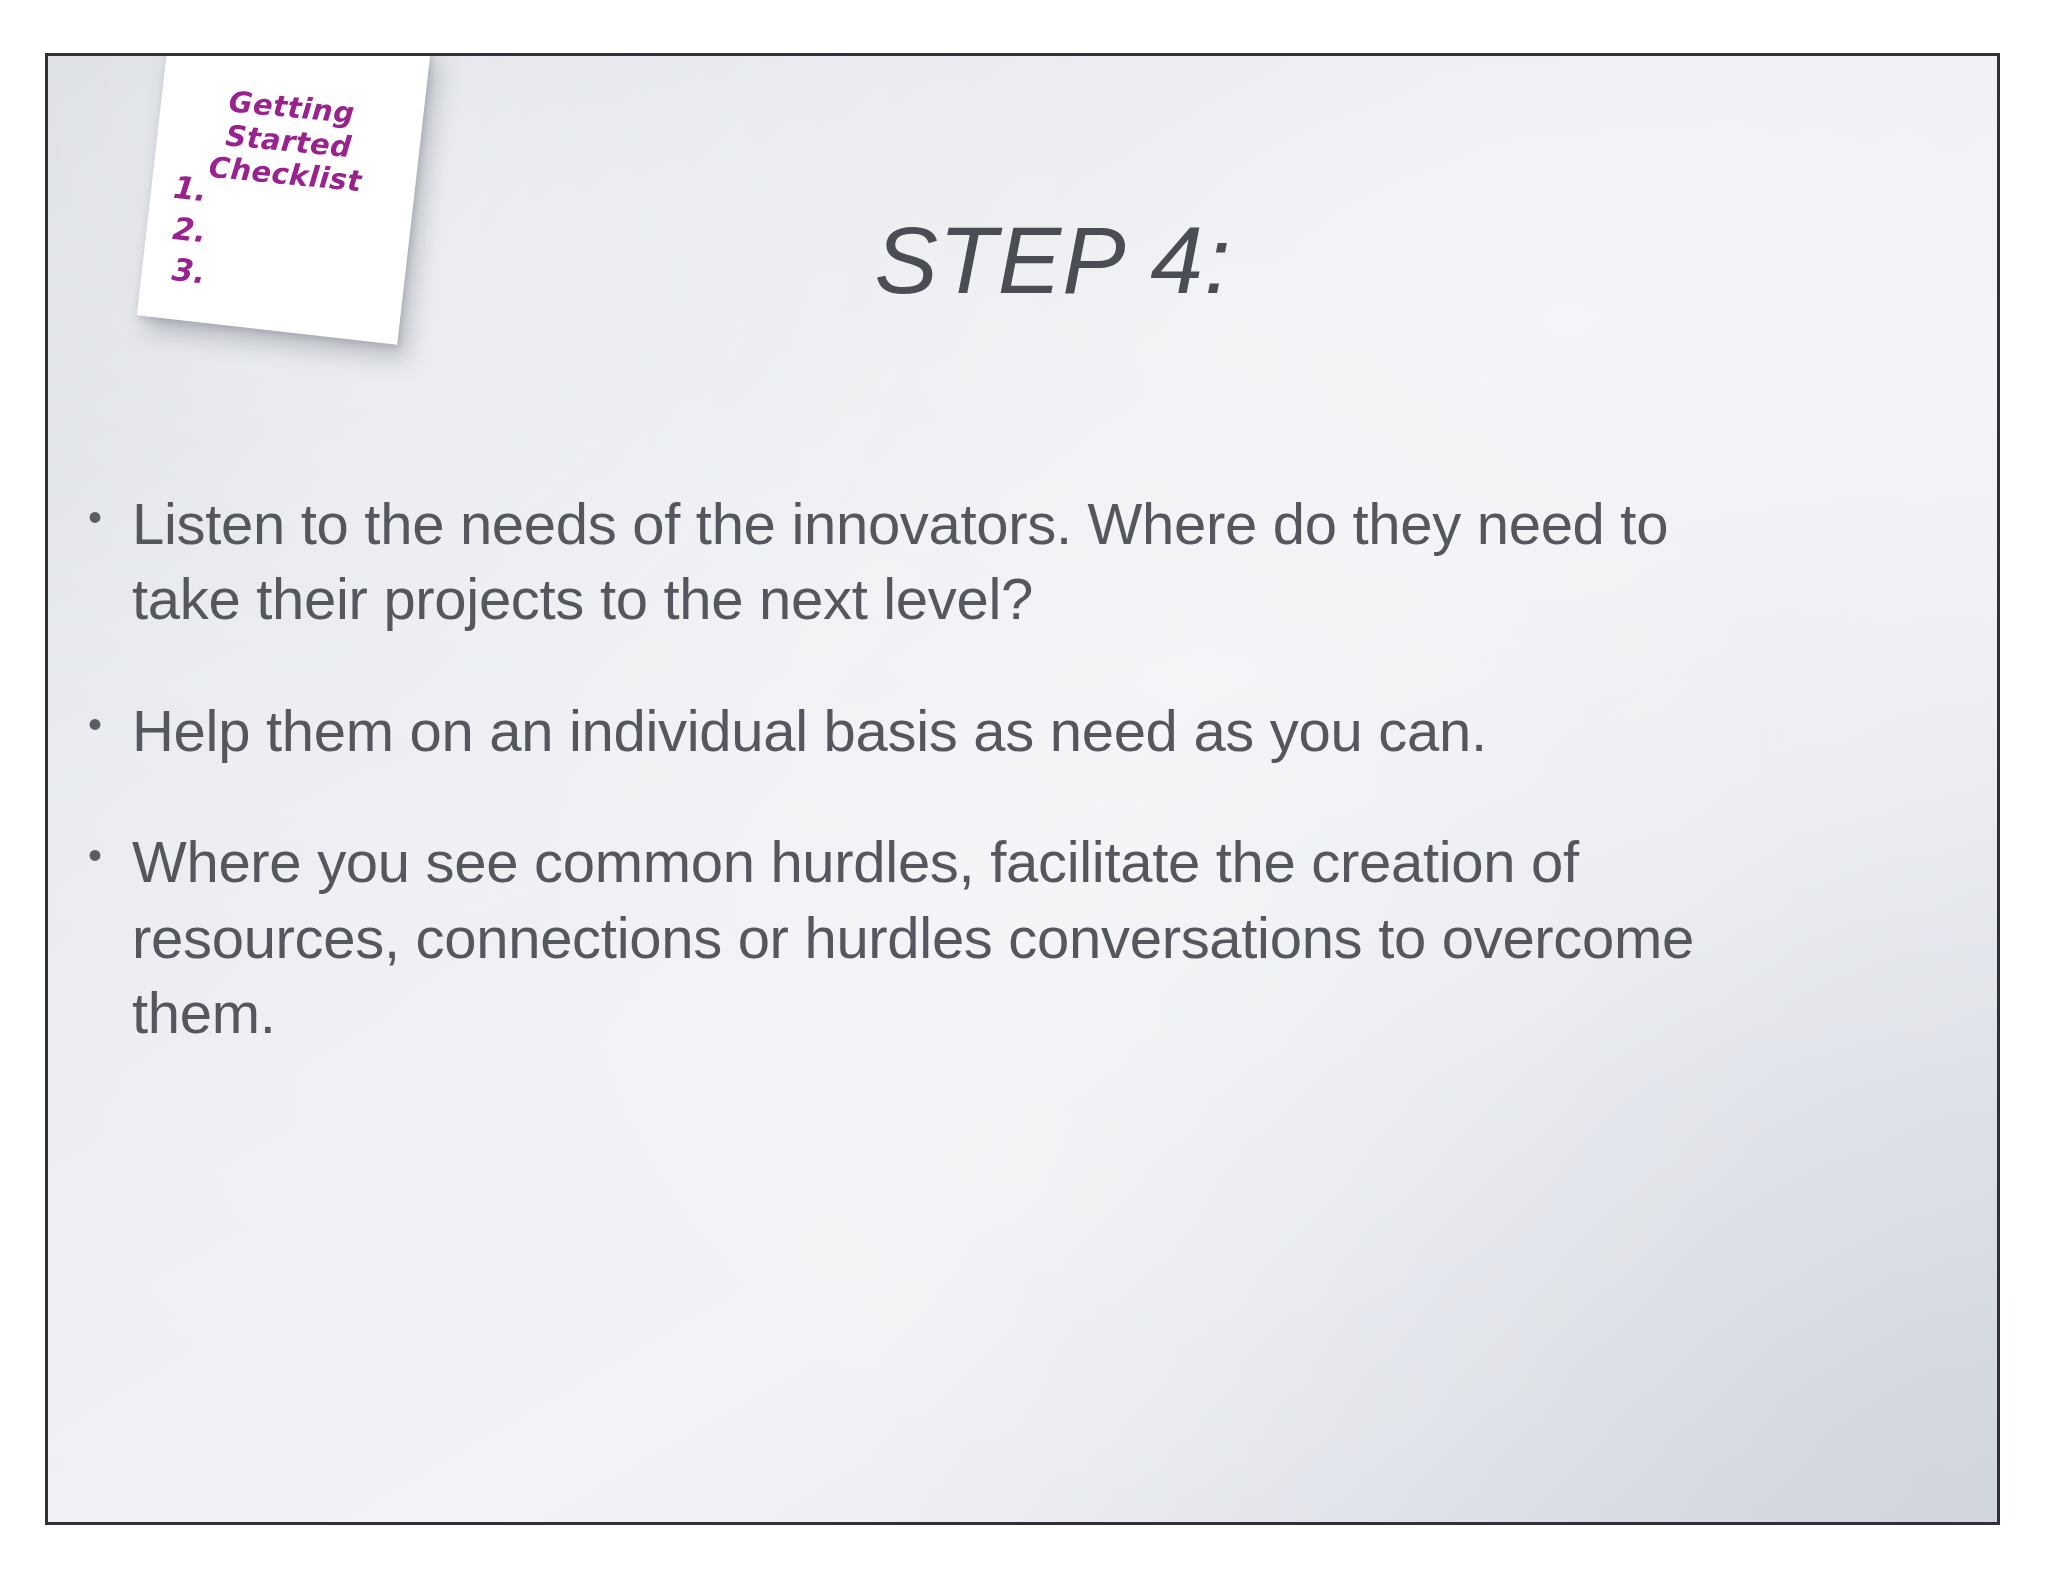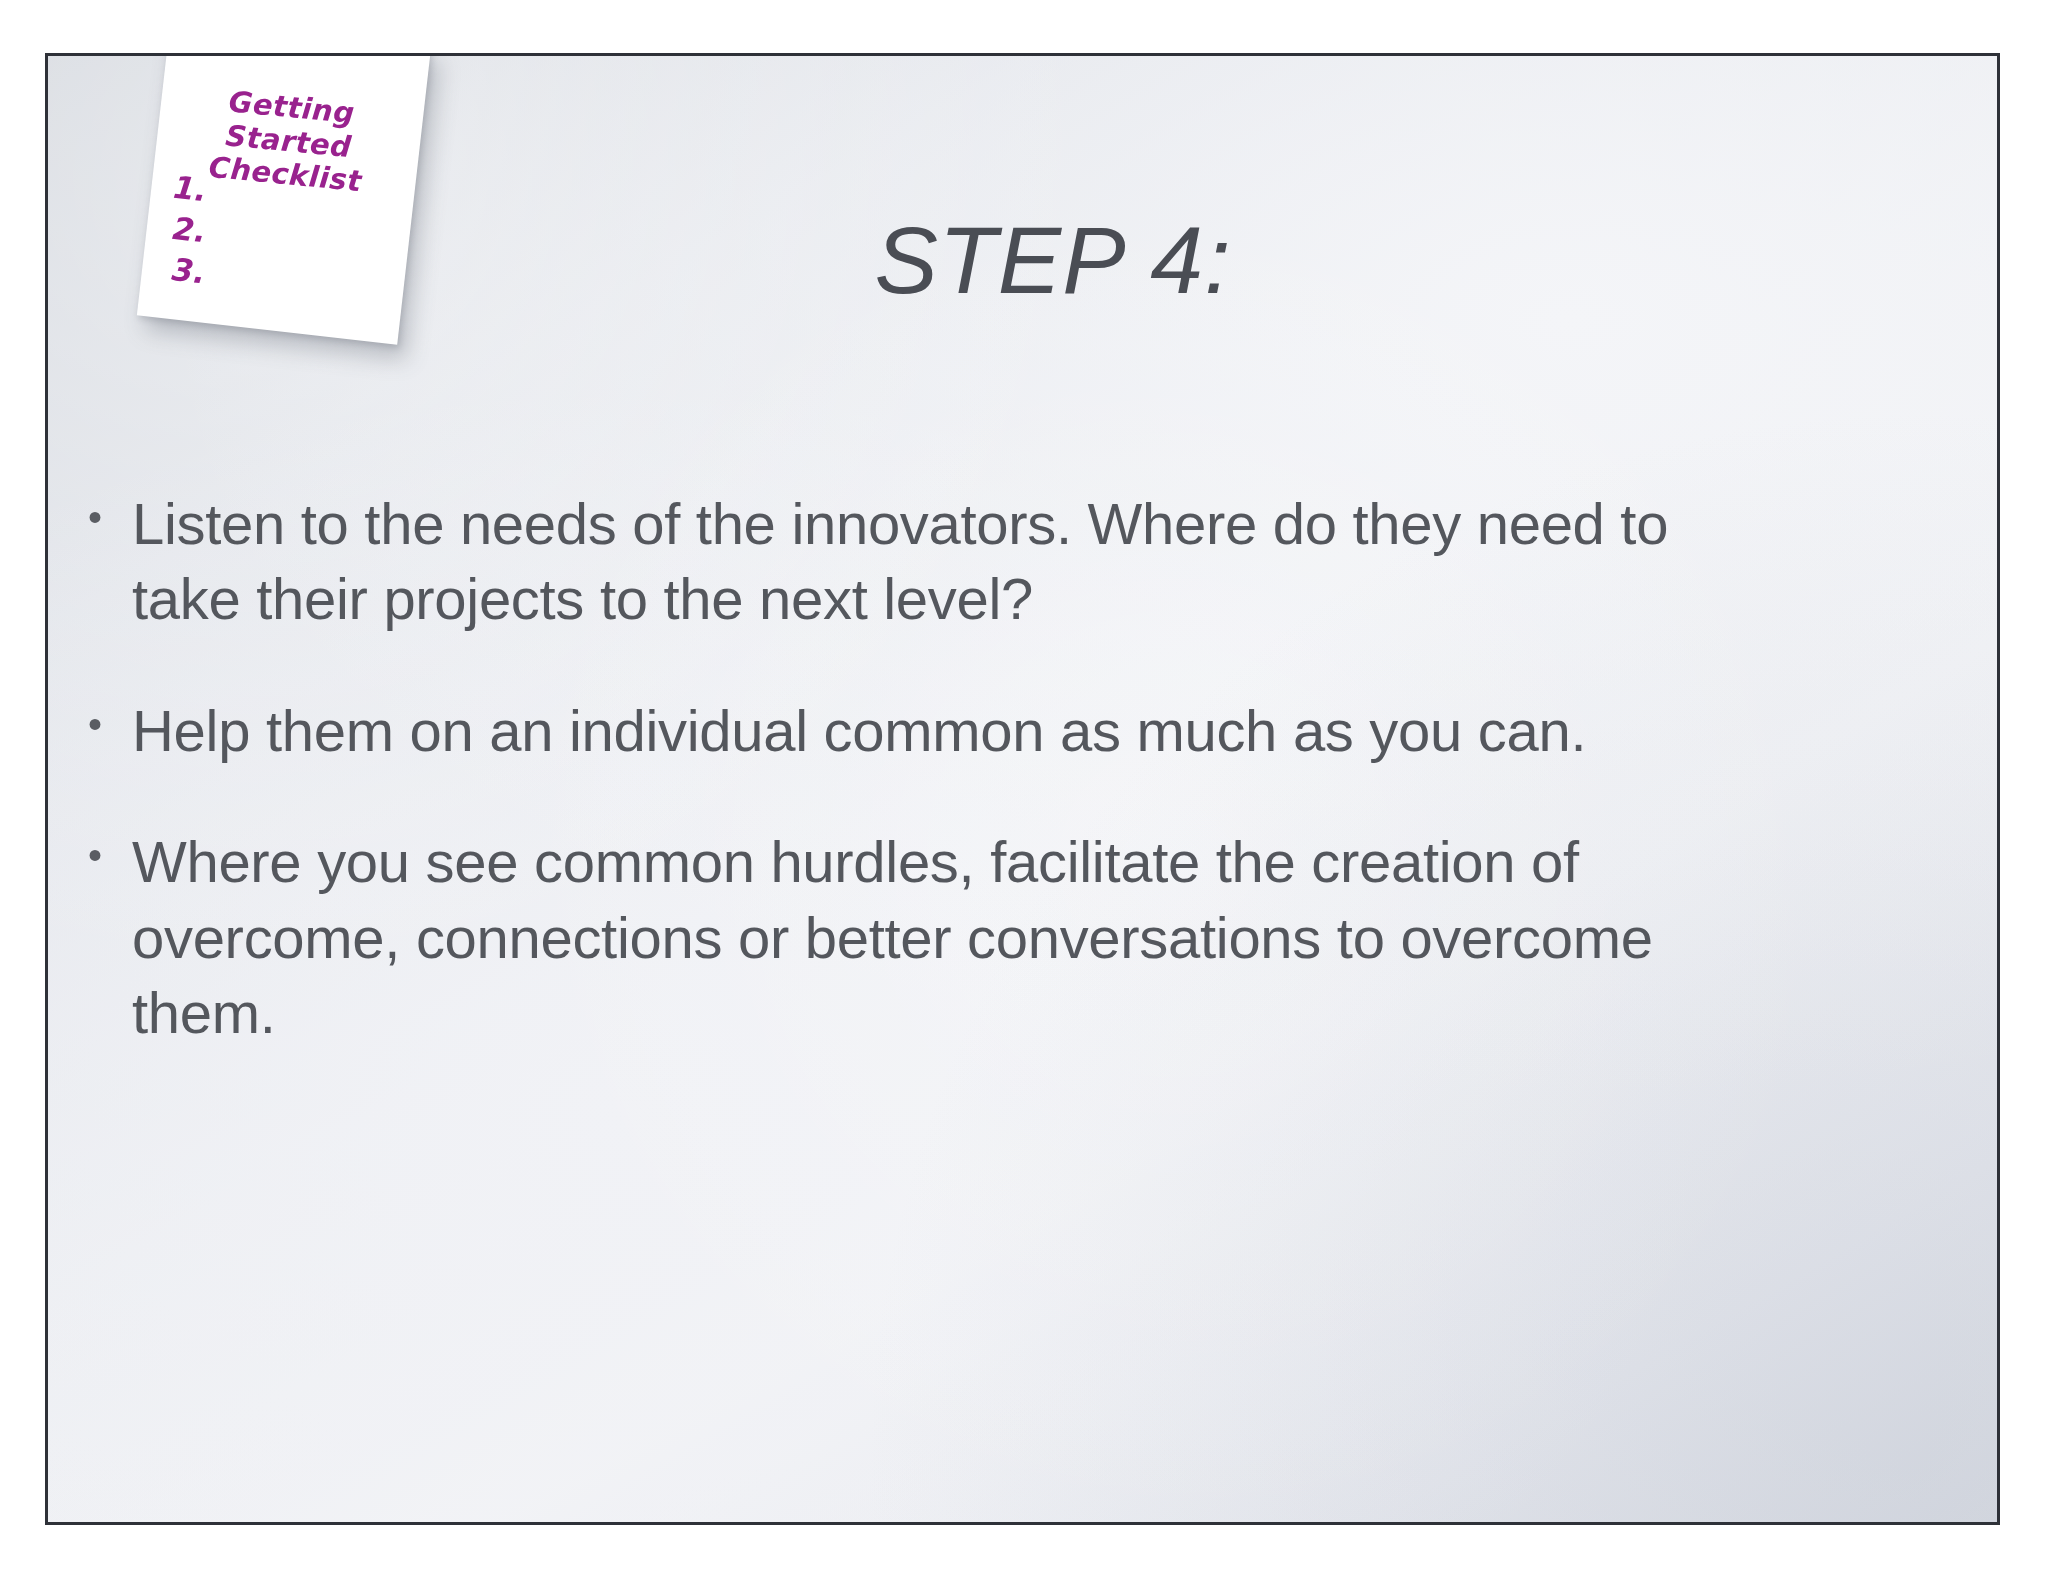--- a/index.html
+++ b/index.html
@@ -173,24 +173,24 @@
 
     <div class="body">
 
       <div class="bullet">
         <span class="bullet-dot">•</span>
         <span class="bullet-text">Listen to the needs of the innovators. Where do they need to take their projects to the next level?</span>
       </div>
 
       <div class="bullet">
         <span class="bullet-dot">•</span>
-        <span class="bullet-text">Help them on an individual common as much as you can.</span>
+        <span class="bullet-text">Help them on an individual basis as need as you can.</span>
       </div>
 
       <div class="bullet">
         <span class="bullet-dot">•</span>
-        <span class="bullet-text">Where you see common hurdles, facilitate the creation of overcome, connections or better conversations to overcome them.</span>
+        <span class="bullet-text">Where you see common hurdles, facilitate the creation of resources, connections or hurdles conversations to overcome them.</span>
       </div>
 
     </div>
 
   </div>
 </div>
 
 </body></html>

